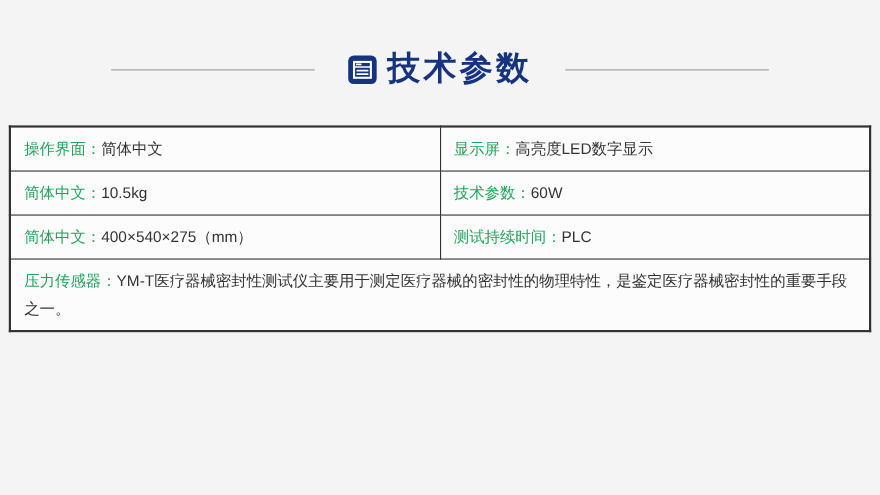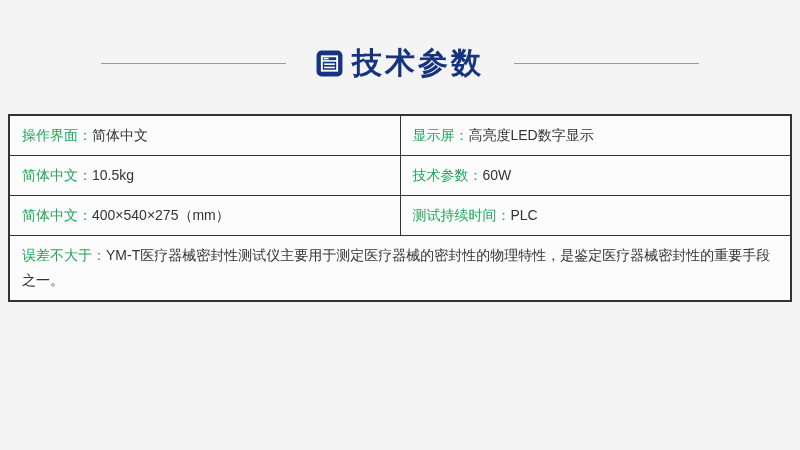--- a/index.html
+++ b/index.html
@@ -81,18 +81,18 @@
         </tr>
         <tr>
           <td><span class="label">简体中文：</span><span class="value">10.5kg</span></td>
           <td><span class="label">技术参数：</span><span class="value">60W</span></td>
         </tr>
         <tr>
           <td><span class="label">简体中文：</span><span class="value">400×540×275（mm）</span></td>
           <td><span class="label">测试持续时间：</span><span class="value">PLC</span></td>
         </tr>
         <tr>
-          <td colspan="2"><span class="label">误差不大于：</span><span class="value">YM-T医疗器械密封性测试仪主要用于测定医疗器械的密封性的物理特性，是鉴定医疗器械密封性的重要手段之一。</span></td>
+          <td colspan="2"><span class="label">压力传感器：</span><span class="value">YM-T医疗器械密封性测试仪主要用于测定医疗器械的密封性的物理特性，是鉴定医疗器械密封性的重要手段之一。</span></td>
         </tr>
       </tbody>
   </table>
 
 </div>
 
 </body></html>

